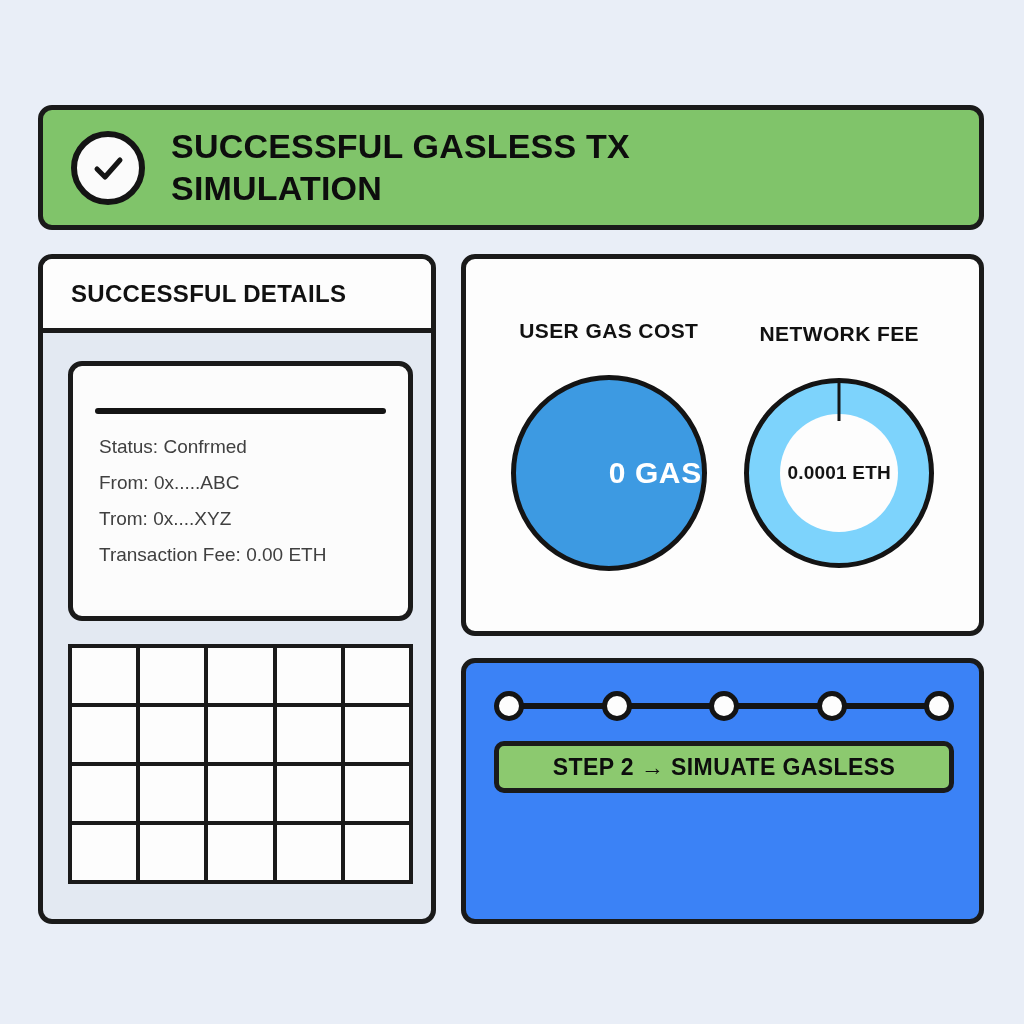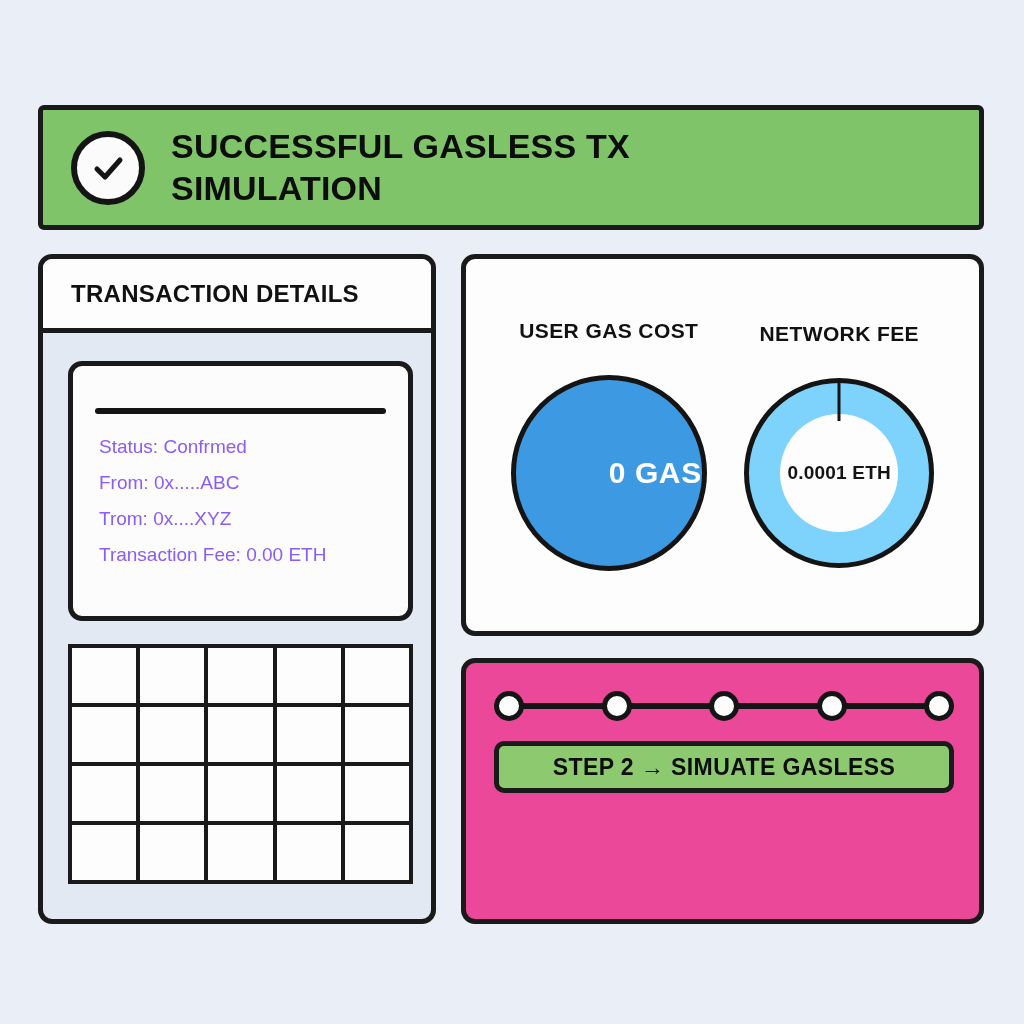--- a/index.html
+++ b/index.html
@@ -25,21 +25,21 @@
 
   
   .banner {
     position: absolute;
     left: 38px;
     top: 105px;
     width: 946px;
     height: 125px;
     background: #80c46a;
     border: 5px solid #1a1a1a;
-    border-radius: 6px;
+    border-radius: 14px;
     display: flex;
     align-items: center;
     padding-left: 28px;
     gap: 26px;
   }
 
   .check-circle {
     width: 74px;
     height: 74px;
     flex: 0 0 74px;
@@ -117,21 +117,21 @@
 
   .tx-lines {
     display: flex;
     flex-direction: column;
     gap: 14px;
     padding-left: 4px;
   }
 
   .tx-line {
     font-size: 19px;
-    color: #8b5cf6;
+    color: #404040;
     line-height: 1.15;
     white-space: nowrap;
   }
 
   
   .grid-wrap {
     position: absolute;
     left: 25px;
     top: 385px;
     width: 345px;
@@ -237,21 +237,21 @@
     color: #141414;
     letter-spacing: .2px;
   }
 
   
   .step-panel {
     left: 461px;
     top: 658px;
     width: 523px;
     height: 266px;
-    background: #ec4899;
+    background: #3b82f6;
   }
 
   .stepper {
     position: absolute;
     left: 28px;
     top: 26px;
     width: 460px;
     height: 34px;
     display: flex;
     align-items: center;
@@ -307,21 +307,21 @@
       <svg width="42" height="42" viewBox="0 0 42 42" aria-hidden="true">
         <polyline points="10,22 18,30 33,13" fill="none" stroke="#141414" stroke-width="5" stroke-linecap="round" stroke-linejoin="round"></polyline>
       </svg>
     </div>
     <div class="banner-title">SUCCESSFUL GASLESS TX SIMULATION</div>
   </div>
 
   <div class="panel tx-panel">
 
     <div class="tx-header">
-      <span class="tx-header-title">TRANSACTION DETAILS</span>
+      <span class="tx-header-title">SUCCESSFUL DETAILS</span>
     </div>
 
     <div class="tx-card">
       <div class="tx-rule"></div>
       <div class="tx-lines">
         <div class="tx-line">Status: Confrmed</div>
         <div class="tx-line">From: 0x.....ABC</div>
         <div class="tx-line">Trom: 0x....XYZ</div>
         <div class="tx-line">Transaction Fee: 0.00 ETH</div>
       </div>

